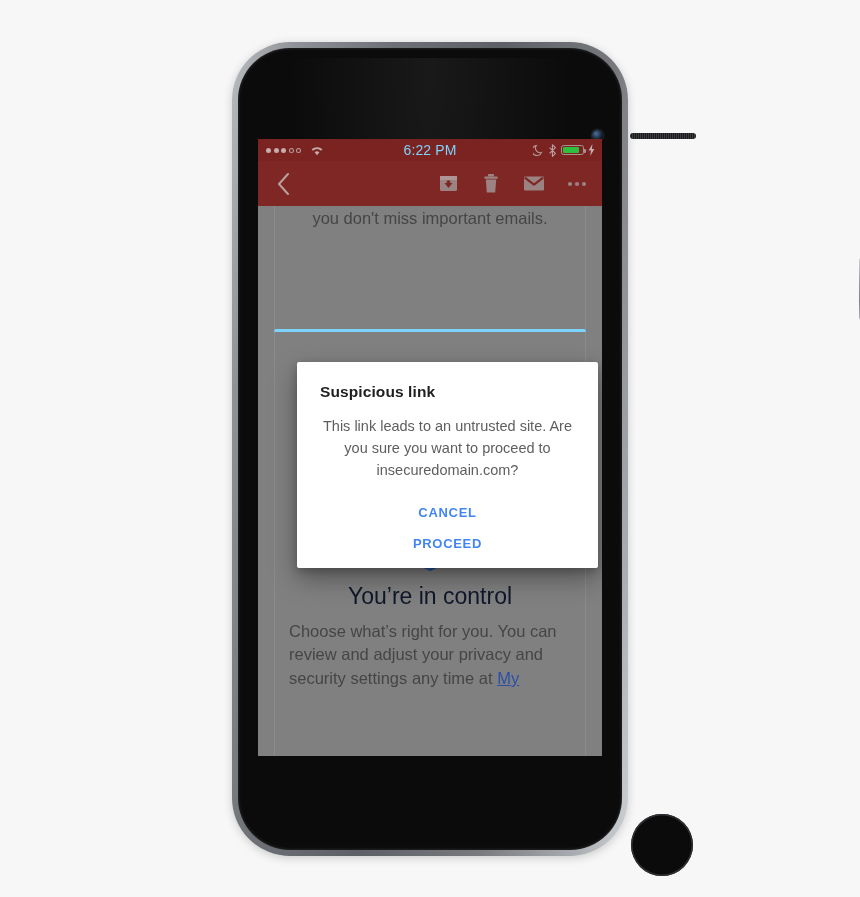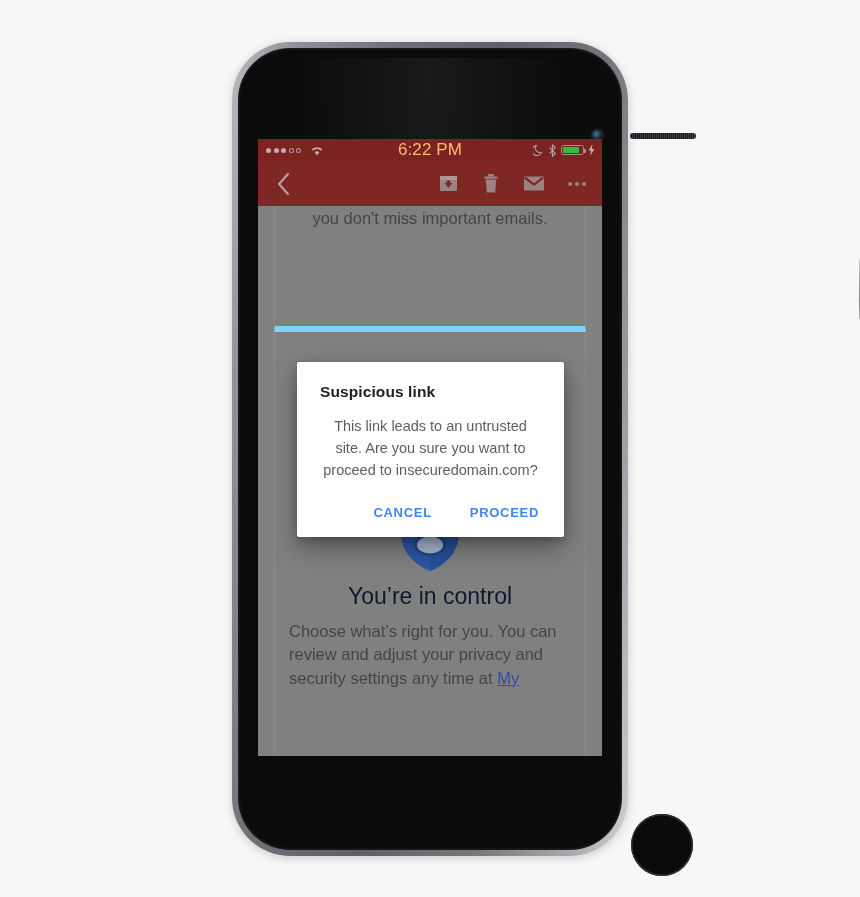--- a/index.html
+++ b/index.html
@@ -107,22 +107,22 @@
   }
   #signal-dots { display: flex; gap: 2.5px; margin-left: 8px; align-items: center; }
   .dot { width: 5px; height: 5px; border-radius: 50%; }
   .dot.filled { background: #c5adac; }
   .dot.empty { background: transparent; box-shadow: inset 0 0 0 1px #b39b9a; }
   #wifi-icon { margin-left: 9px; display: flex; align-items: center; }
   #status-time {
     position: absolute;
     left: 0; right: 0;
     text-align: center;
-    font-size: 17px;
-    color: #fdba74;
+    font-size: 14px;
+    color: #7dd3fc;
     letter-spacing: 0.1px;
   }
   #status-right {
     margin-left: auto;
     margin-right: 7px;
     display: flex;
     align-items: center;
     gap: 4px;
   }
   #battery {
@@ -177,21 +177,21 @@
   }
   .card {
     position: absolute;
     left: 16px;
     right: 16px;
     background: #808080;
     border-left: 1px solid #8b8b8b;
     border-right: 1px solid #8b8b8b;
     box-sizing: border-box;
   }
-  #card-top { top: -22px; height: 148px; border-bottom: 6px solid #7dd3fc; }
+  #card-top { top: -22px; height: 148px; border-bottom: 3px solid #7dd3fc; }
   #card-bottom { top: 126px; height: 500px; }
 
   .body-text {
     color: #454545;
     font-size: 16.5px;
     text-align: center;
     line-height: 1.38;
   }
   #clipped-line {
     position: absolute;
@@ -243,21 +243,21 @@
     position: absolute;
     left: 0; top: 0; right: 0; bottom: 0;
     background: rgba(0,0,0,0.0);
   }
 
   
   #dialog {
     position: absolute;
     left: 39px;
     top: 223px;
-    width: 267px;
+    width: 301px;
     background: #ffffff;
     border-radius: 2px;
     box-shadow: 0 11px 26px rgba(0,0,0,0.34), 0 3px 9px rgba(0,0,0,0.22);
     padding: 21px 23px 9px 23px;
     box-sizing: border-box;
   }
   #dialog-title {
     font-size: 15.5px;
     font-weight: bold;
     color: #1f1f1f;
@@ -266,23 +266,24 @@
   }
   #dialog-message {
     font-size: 14.5px;
     color: #5e5e5e;
     line-height: 1.5;
     text-align: center;
   }
   #dialog-actions {
     display: flex;
     justify-content: flex-end;
-    gap: 34px;
+    gap: 12px;
     margin-top: 22px;
     padding-bottom: 6px;
+    flex-direction: column;
   }
   .dialog-btn {
     background: none;
     border: none;
     color: #4285f4;
     font-family: "Liberation Sans", sans-serif;
     font-size: 13px;
     font-weight: bold;
     letter-spacing: 0.7px;
     cursor: pointer;

